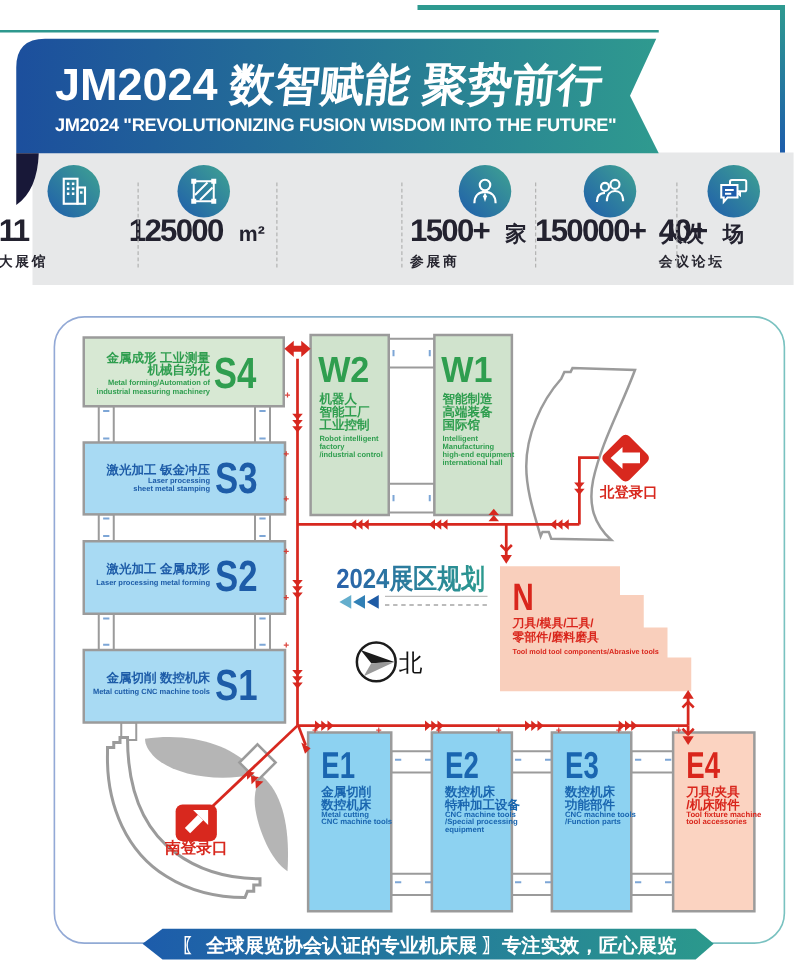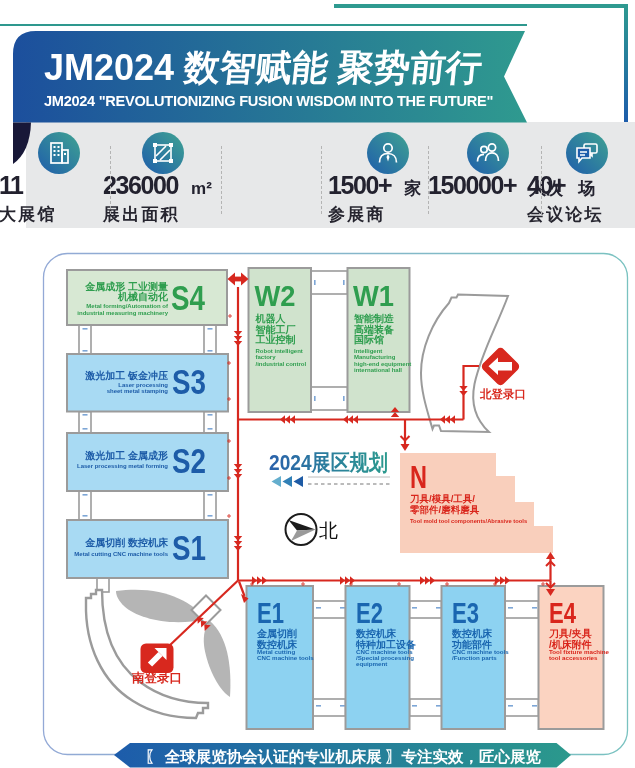--- a/index.html
+++ b/index.html
@@ -19,21 +19,21 @@
   .banner-title .cjk{display:inline-block;transform:skewX(-6deg);}
   .banner-sub{font-size:14.6px;font-weight:700;letter-spacing:-0.3px;margin-top:5px;white-space:nowrap;}
 
   
   .stats-bar{position:absolute;left:26px;top:122px;width:609px;height:106px;background:#e7e8e9;}
   .stat{position:absolute;top:132px;width:120px;}
   .stat .icon-wrap{width:42px;height:42px;margin:0 auto;border-radius:50%;
        background:linear-gradient(45deg,#1f5dab,#3fa392);display:flex;align-items:center;justify-content:center;}
   .stat .num{margin-top:-1px;font-size:25px;font-weight:700;letter-spacing:-1.4px;color:#23222f;line-height:25px;white-space:nowrap;}
   .stat .num .suffix{font-size:17px;letter-spacing:0;margin-left:13px;}
-  .stat .label{margin-top:2px;font-size:17px;font-weight:700;color:#26252f;letter-spacing:2.2px;}
+  .stat .label{margin-top:2px;font-size:11px;font-weight:700;color:#26252f;letter-spacing:2.2px;}
   .sep{position:absolute;top:146px;height:68px;width:0;border-left:1.5px dashed #b4b4b4;}
 
   .map-svg{position:absolute;left:0;top:0;width:635px;height:768px;}
 
   svg text{font-family:"Liberation Sans","DejaVu Sans",sans-serif;}
 </style>
 </head>
 <body>
 
 <div class="page">
@@ -85,22 +85,21 @@
         <rect x="13" y="13" width="16" height="16"></rect>
         <path d="M14,24 L24,14 M18,28 L28,18"></path>
         <g fill="#fff" stroke="none">
           <rect x="11" y="11" width="4" height="4"></rect>
             <rect x="27" y="11" width="4" height="4"></rect>
           <rect x="11" y="27" width="4" height="4"></rect>
             <rect x="27" y="27" width="4" height="4"></rect>
         </g>
       </svg>
     </div>
-    <div class="num"><span>236000</span><span class="suffix">m²</span></div>
-    <div class="label">展出面积</div>
+    <div class="num"><span>125000</span><span class="suffix">m²</span></div>
   </div>
 
 
   <div class="stat" style="left:328px;">
     <div class="icon-wrap">
       <svg width="42" height="42" viewBox="0 0 42 42" fill="none" stroke="#fff" stroke-width="1.7">
         <circle cx="21" cy="16" r="4.2"></circle>
         <path d="M12.5,30.5 C12.5,24.5 16,21.5 21,21.5 C26,21.5 29.5,24.5 29.5,30.5"></path>
         <path d="M21,22 L19.5,25 L21,29.5 L22.5,25 Z" fill="#fff" stroke="none"></path>
       </svg>

